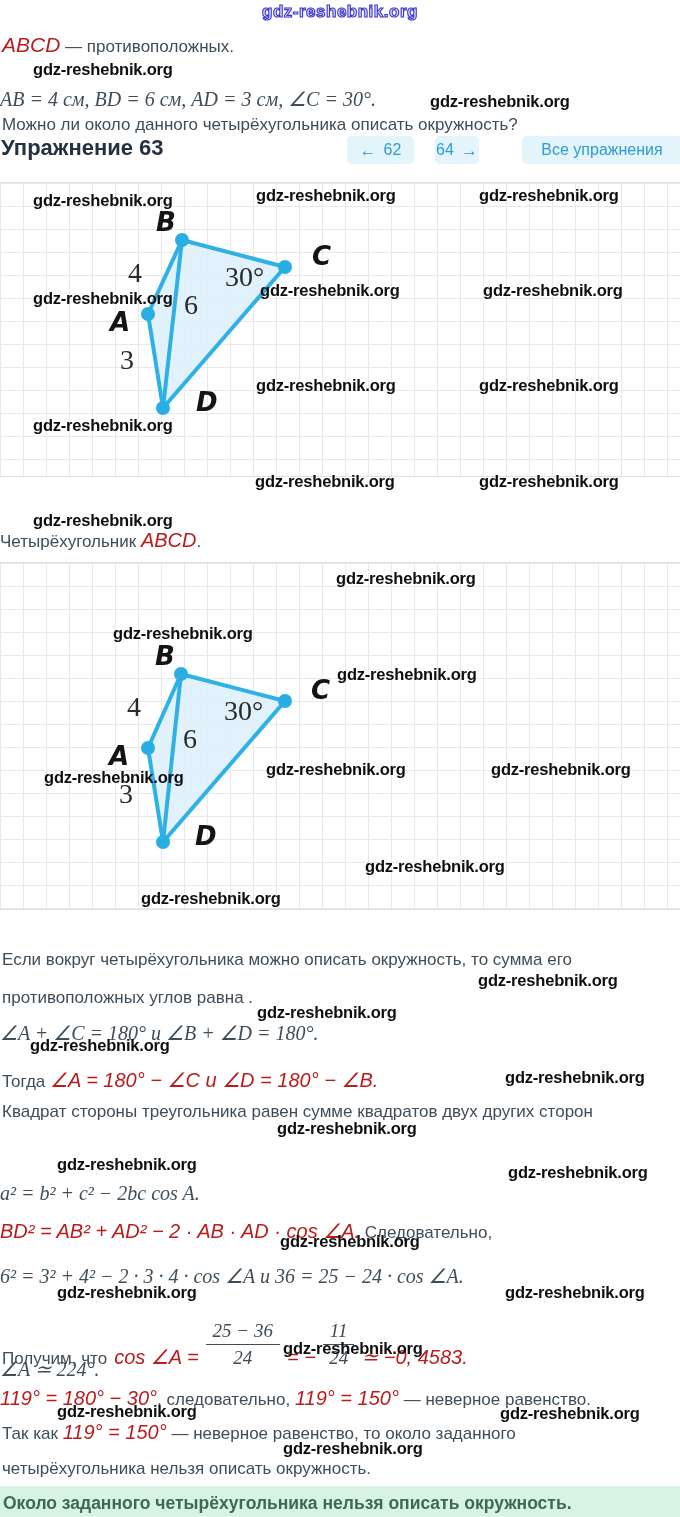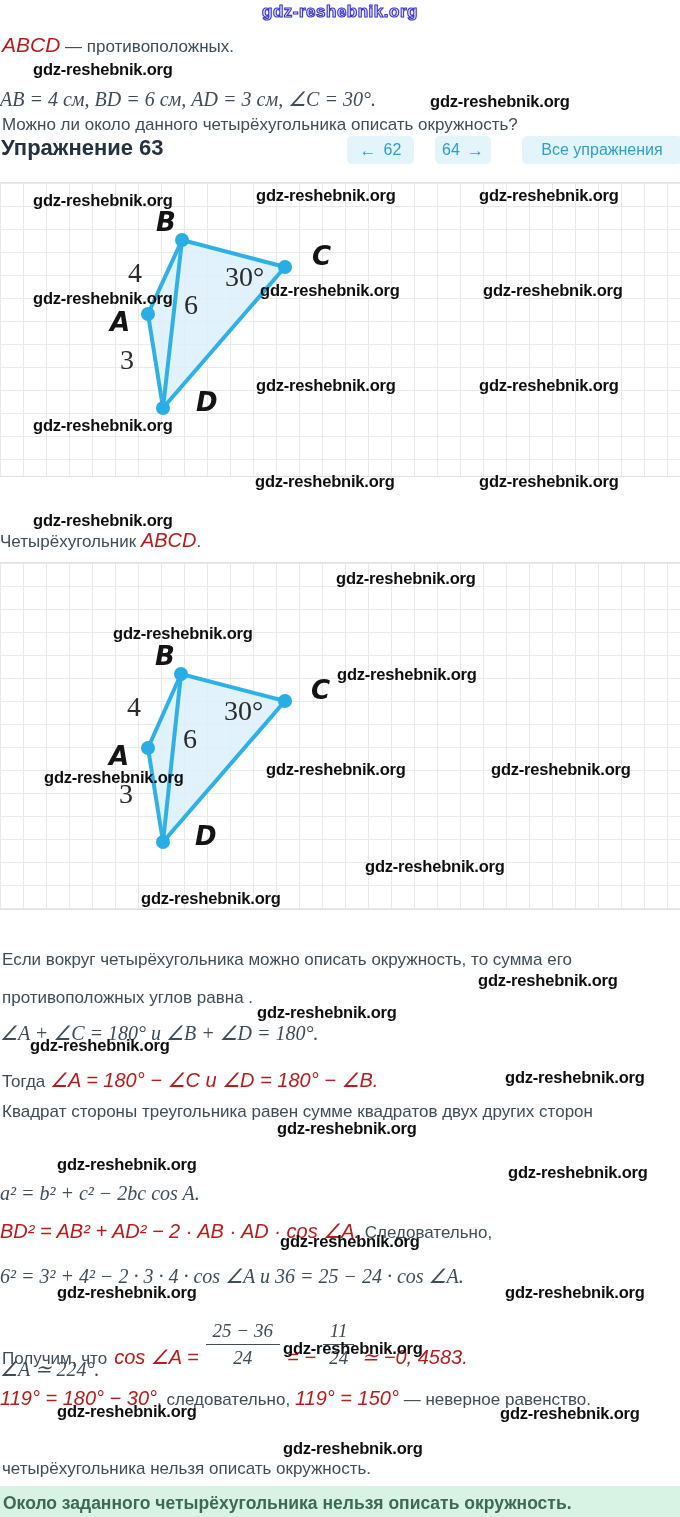--- a/index.html
+++ b/index.html
@@ -53,21 +53,21 @@
   <div class="line mline" style="top:87px">AB = 4 см, BD = 6 см, AD = 3 см, ∠C = 30°.</div>
   <span class="wm" style="left:430px;top:92px">gdz-reshebnik.org</span>
 
   <div class="line" style="top:115px">Можно ли около данного четырёхугольника описать окружность?</div>
 
   <div class="title">Упражнение 63</div>
   <div class="btn" style="left:347px;width:67px">
       <span class="arr">←</span>
       <span>62</span>
     </div>
-  <div class="btn" style="left:435px;width:56px">
+  <div class="btn" style="left:435px;width:44px">
       <span>64</span>
       <span class="arr">→</span>
     </div>
   <div class="btn" style="left:522px;width:160px">
       <span>Все упражнения</span>
     </div>
 
   <div class="figure" style="top:182px;height:293px">
     <svg width="680" height="293" viewBox="0 0 680 293">
       <polygon points="148,131 182,57 285,84 163,225" fill="#dcf0fb" fill-opacity="0.85" stroke="#2fb1e8" stroke-width="4" stroke-linejoin="round"></polygon>
@@ -169,20 +169,21 @@
     <span class="m">≃ −0, 4583.</span>
   </div>
   <span class="wm" style="left:283px;top:1339px">gdz-reshebnik.org</span>
 
   <div class="line mline" style="top:1357px">∠A ≃ 224°.</div>
 
   <div class="line" style="top:1387px;left:0"><span class="m">119° = 180° − 30°</span><span>, следовательно, </span><span class="m">119° = 150°</span><span> — неверное равенство.</span></div>
   <span class="wm" style="left:57px;top:1402px">gdz-reshebnik.org</span>
   <span class="wm" style="left:500px;top:1404px">gdz-reshebnik.org</span>
 
+  <div class="line" style="top:1421px"><span>Так как </span><span class="m">119° = 150°</span><span> — неверное равенство, то около заданного</span></div>
   <span class="wm" style="left:283px;top:1439px">gdz-reshebnik.org</span>
   <div class="line" style="top:1459px">четырёхугольника нельзя описать окружность.</div>
 
   <div class="answer">
       <span>Около заданного четырёхугольника нельзя описать окружность.</span>
     </div>
 
 </div>
 
 </body></html>

